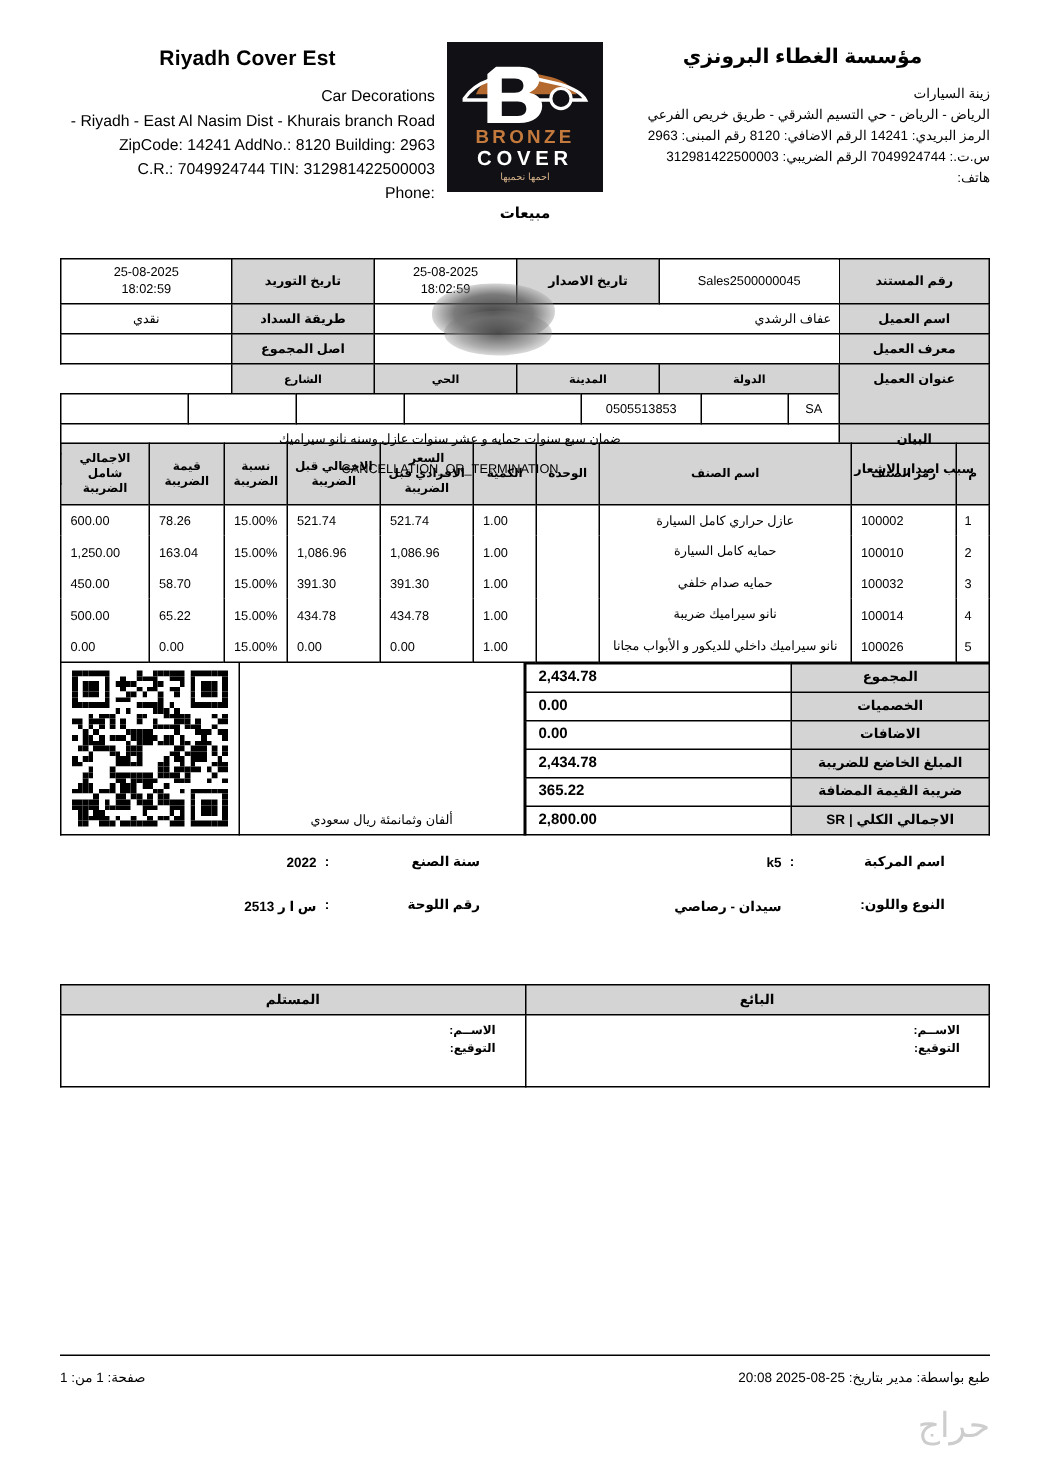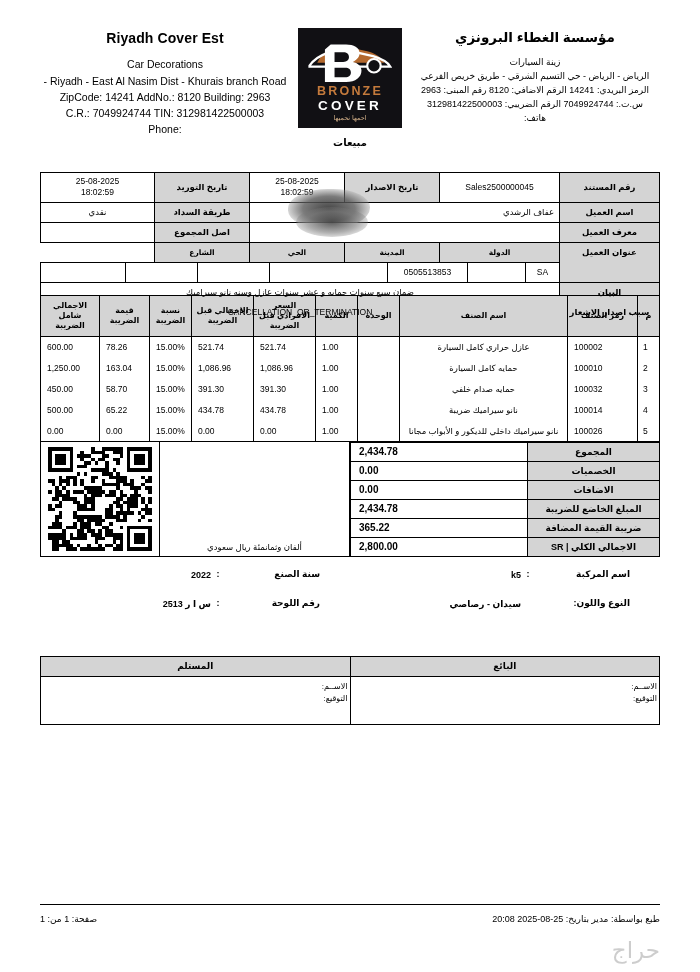--- a/index.html
+++ b/index.html
@@ -45,21 +45,21 @@
     font-size: 14px;
     font-weight: bold;
     margin-bottom: 9px;
     letter-spacing: .1px;
   }
   .company-name-ar {
     font-size: 13.5px;
     font-weight: bold;
     margin-bottom: 8px;
   }
-  .hdr-sub { margin-bottom: 1px; }
+  .hdr-sub { margin-bottom: 1px; text-align: right; }
 
   
   .logo-wrap {
     width: 110px;
     display: flex;
     flex-direction: column;
     align-items: center;
   }
   .logo {
     width: 104px;
@@ -295,25 +295,25 @@
   .sign-table td.head {
     background: #d4d4d4;
     font-weight: bold;
     text-align: center;
     height: 20px;
     font-size: 9px;
   }
   .sign-table td.body {
     height: 48px;
     vertical-align: top;
-    padding: 4px 2px;
+    padding: 4px 19px;
     text-align: right;
     font-size: 8px;
     line-height: 1.55;
-    font-weight: normal;
+    font-weight: bold;
     margin-left: 10px;
   }
 
   
   .footer {
     position: absolute;
     left: 40px;
     right: 40px;
     bottom: 48px;
   }

